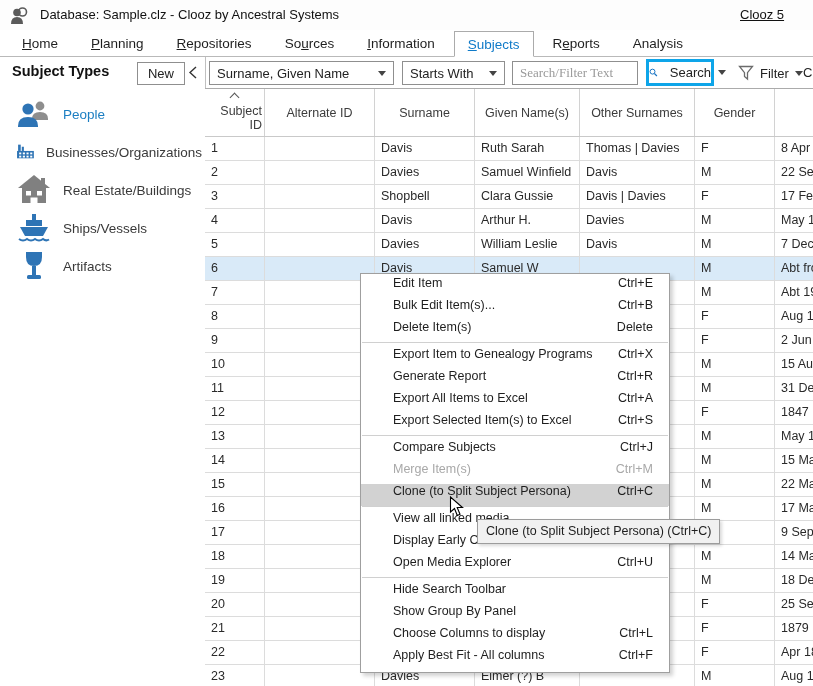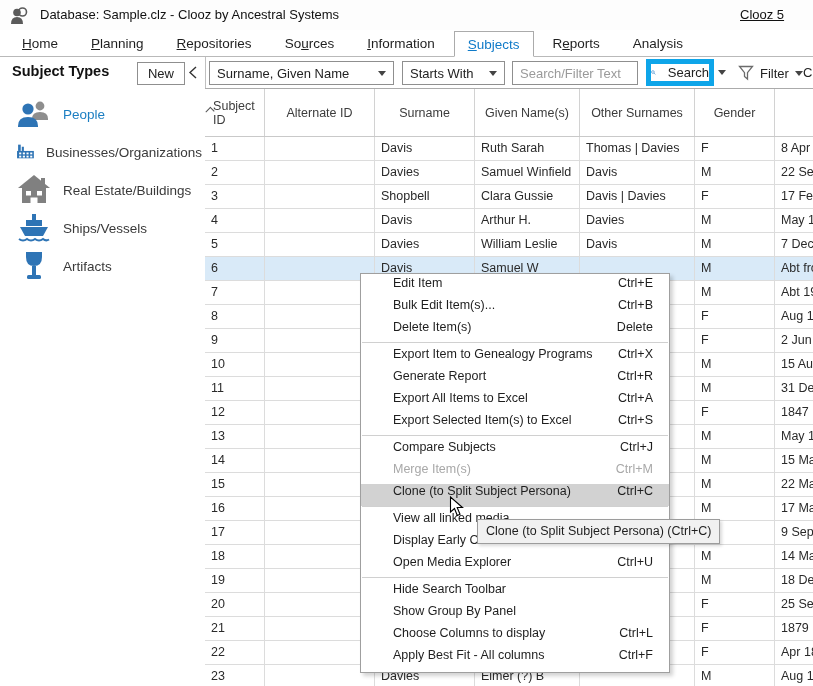--- a/index.html
+++ b/index.html
@@ -45,45 +45,45 @@
     position:absolute; top:4px; height:24px; border:1px solid #8f8f8f; background:#fff;
     display:flex; align-items:center; padding:0 7px; font-size:13px; color:#222;
   }
   .combo .val { flex:1; white-space:nowrap; overflow:hidden; }
   .arr { width:0; height:0; border-left:4px solid transparent; border-right:4px solid transparent; border-top:5px solid #444; display:inline-block; }
   .combo1 { left:209px; width:185px; }
   .combo2 { left:402px; width:103px; }
   .searchbox {
     position:absolute; left:512px; top:4px; width:126px; height:24px;
     border:1px solid #8f8f8f; padding:0 7px; font-size:13px; color:#0f172a;
-    font-family:Liberation Sans, sans-serif; outline:none;
+    font-family:Liberation Serif, serif; outline:none;
   }
   .searchbox::placeholder { color:#9a9a9a; }
   .search-btn {
     position:absolute; left:646px; top:2px; width:68px; height:27px;
-    border:5px solid #0ea5e9; background:#fff; display:flex; align-items:center;
+    border:3px solid #0ea5e9; background:#fff; display:flex; align-items:center;
     justify-content:center; gap:12px; font-size:13px; color:#222;
   }
   .search-arrow { position:absolute; left:718px; top:13px; }
   .filter-group { position:absolute; left:738px; top:4px; height:24px; display:flex; align-items:center; gap:6px; font-size:13px; color:#222; }
   .clear-partial { position:absolute; left:803px; top:8px; font-size:13px; color:#222; }
 
   
   .v-divider { position:absolute; left:205px; top:57px; width:1px; height:629px; background:#c0c0c0; }
   .sidebar { position:absolute; left:0; top:88px; width:205px; height:598px; background:#fff; }
   .side-item { position:absolute; left:16px; width:186px; height:38px; display:flex; align-items:center; gap:11px; cursor:default; }
   .side-item .lbl { font-size:13.5px; color:#3a3a3a; white-space:nowrap; }
   .side-item.selected .lbl { color:#1b7ec2; }
 
   
   .grid { position:absolute; left:205px; top:88px; width:615px; height:600px; overflow:hidden; border-top:1px solid #ababab; background:#fff; }
   .ghead { display:flex; height:48px; border-bottom:1px solid #c9c9c9; background:#fff; }
   .gh {
-    display:flex; flex-direction:row; align-items:center; justify-content:center;
-    border-right:1px solid #d2d2d2; font-size:12.5px; color:#3c3c3c; text-align:left;
+    display:flex; flex-direction:column; align-items:center; justify-content:center;
+    border-right:1px solid #d2d2d2; font-size:12.5px; color:#3c3c3c; text-align:right;
     line-height:14px; padding:0 2px;
   }
   .grow { display:flex; height:24px; border-bottom:1px solid #dcdcdc; background:#fff; }
   .grow.selected { background:#d9eaf8; }
   .gc {
     border-right:1px solid #dcdcdc; padding:0 6px; line-height:23px;
     font-size:12.5px; color:#2a2a2a; white-space:nowrap; overflow:hidden;
   }
   .c0 { width:60px; } .c1 { width:110px; } .c2 { width:100px; } .c3 { width:105px; }
   .c4 { width:115px; } .c5 { width:80px; } .c6 { width:45px; border-right:none; }

